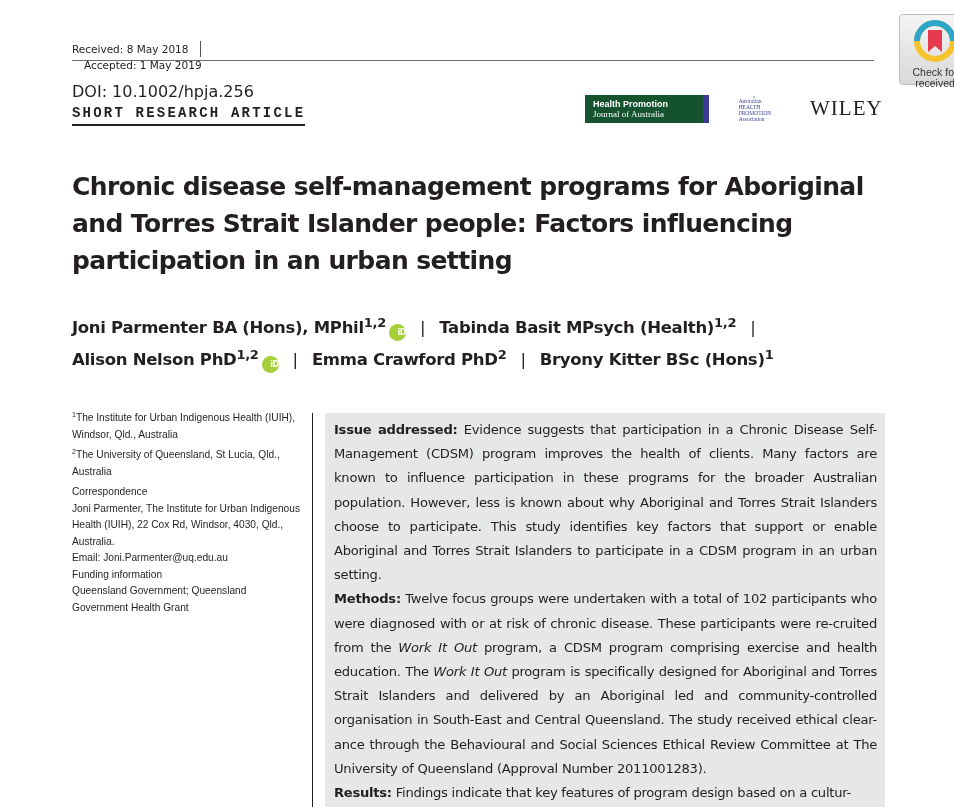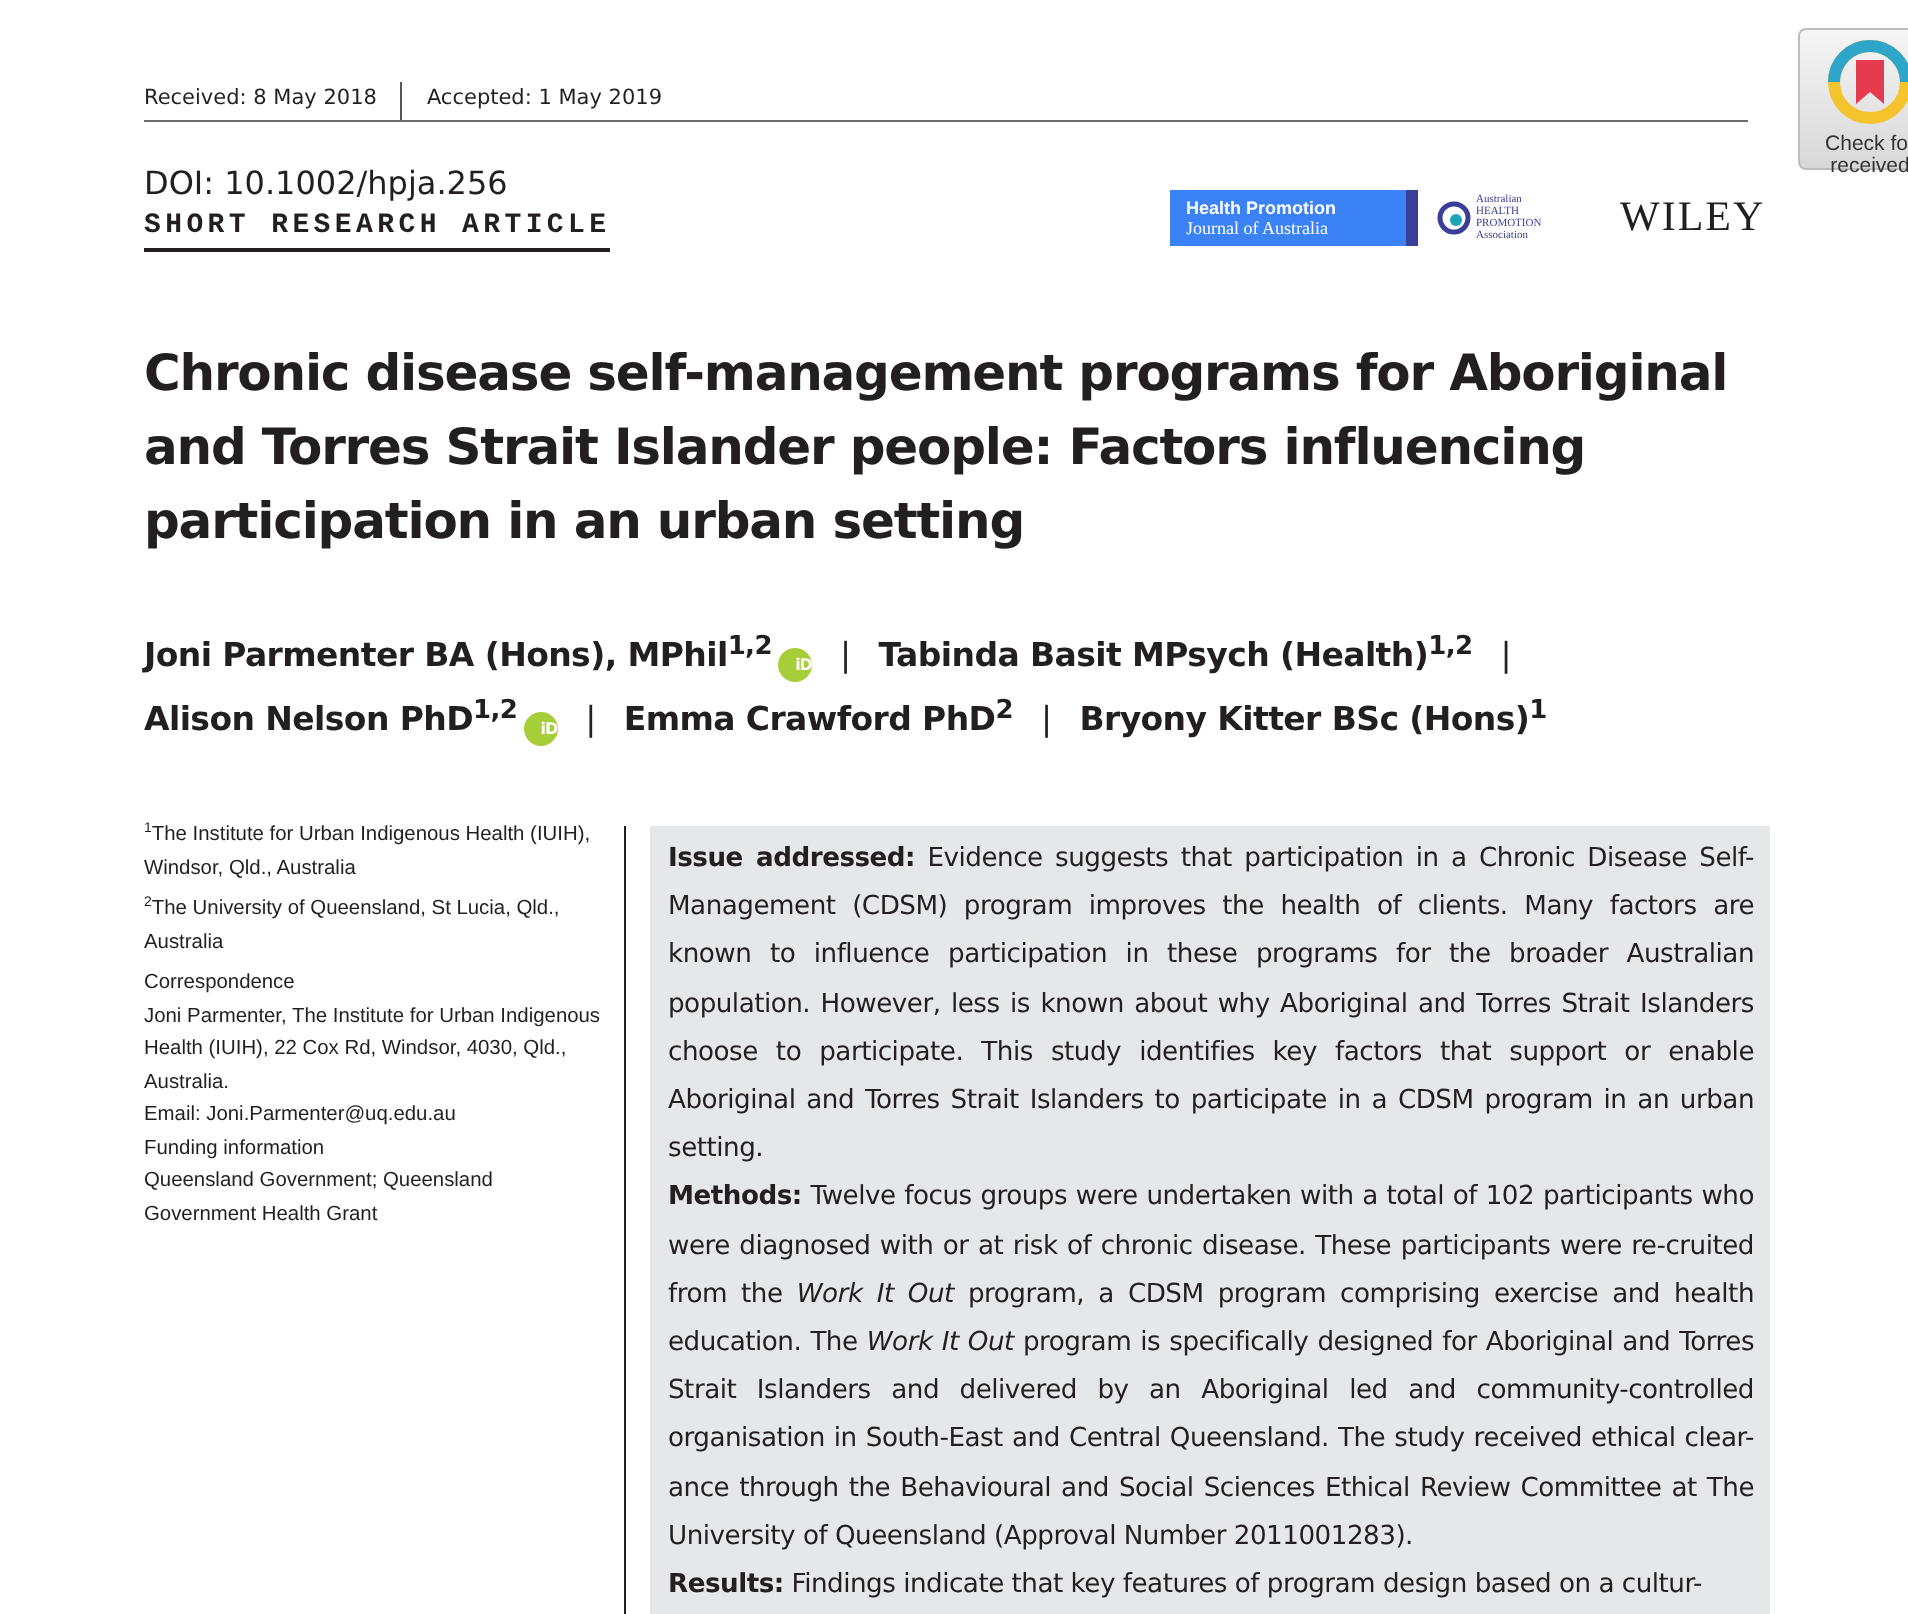--- a/index.html
+++ b/index.html
@@ -1,30 +1,30 @@
 <!DOCTYPE html>
 <html><head>
 <meta charset="utf-8">
 <style>
   html, body { margin: 0; padding: 0; background: #ffffff; }
   body { width: 954px; height: 807px; position: relative; overflow: hidden; font-family: "DejaVu Sans", sans-serif; color: #231f20; }
-  .abs { position: absolute; }
+  .abs { position: absolute; flex-direction: column; }
 
   .meta-row { left: 72px; top: 41px; width: 802px; height: 19px; border-bottom: 1px solid #6d6d6d; font-size: 10.5px; display: flex; align-items: flex-start; }
   .meta-row .recv { padding-right: 12px; border-right: 1px solid #555; height: 19px; line-height: 16px; }
   .meta-row .acc { padding-left: 12px; line-height: 16px; }
   .doi { left: 72px; top: 66px; font-size: 16px; margin-top: 16px; }
 
   .check-updates { left: 899px; top: 14px; width: 72px; height: 71px; border: 1px solid #bdbdbd; border-radius: 4px; background: linear-gradient(#f5f5f5, #d8d8d8); box-sizing: border-box; text-align: center; }
   .check-updates svg { margin-top: 4px; }
   .check-updates .lbl { font-family: "Liberation Sans", sans-serif; font-size: 10.5px; line-height: 11px; color: #333; }
 
   .article-type { left: 72px; top: 105px; font-family: Liberation Mono, monospace; font-weight: bold; font-size: 14px; letter-spacing: 2.2px; padding-bottom: 3px; border-bottom: 2px solid #231f20; }
 
-  .hpja-logo { left: 585px; top: 95px; width: 124px; height: 28px; background: #3b82f6; border-right: 6px solid #3b3e98; box-sizing: border-box; color: #fff; font-family: "Liberation Serif", serif; font-size: 9px; line-height: 10px; padding: 4px 0 0 8px; }
+  .hpja-logo { left: 585px; top: 95px; width: 124px; height: 28px; background: #14532d; border-right: 6px solid #3b3e98; box-sizing: border-box; color: #fff; font-family: "Liberation Serif", serif; font-size: 9px; line-height: 10px; padding: 4px 0 0 8px; }
   .hpja-logo b { font-family: "Liberation Sans", sans-serif; font-size: 9px; }
   .ahpa-logo { left: 718px; top: 96px; width: 72px; height: 26px; display: flex; align-items: center; }
   .ahpa-logo .txt { font-family: "Liberation Serif", serif; font-size: 5.5px; line-height: 6px; color: #3b3e98; margin-left: 2px; }
   .wiley { left: 810px; top: 96px; font-family: "Liberation Serif", serif; font-size: 21px; letter-spacing: 1px; color: #231f20; }
 
   .title { left: 72px; top: 168px; width: 820px; font-family: "DejaVu Sans", sans-serif; font-weight: bold; font-size: 25px; line-height: 37px; letter-spacing: -0.6px; color: #231f20; }
 
   .authors { left: 72px; top: 312px; width: 820px; font-family: "DejaVu Sans", sans-serif; font-size: 16.5px; line-height: 32px; font-weight: 600; color: #231f20; letter-spacing: -0.3px; }
   .authors sup { font-size: 13px; font-weight: 600; vertical-align: 6px; line-height: 0; }
   .orcid { display: inline-block; width: 17px; height: 17px; border-radius: 50%; background: #a6ce39; color: #fff; font-size: 8px; font-weight: bold; text-align: right; line-height: 17px; vertical-align: -2px; margin-left: 3px; letter-spacing: -0.5px; }

